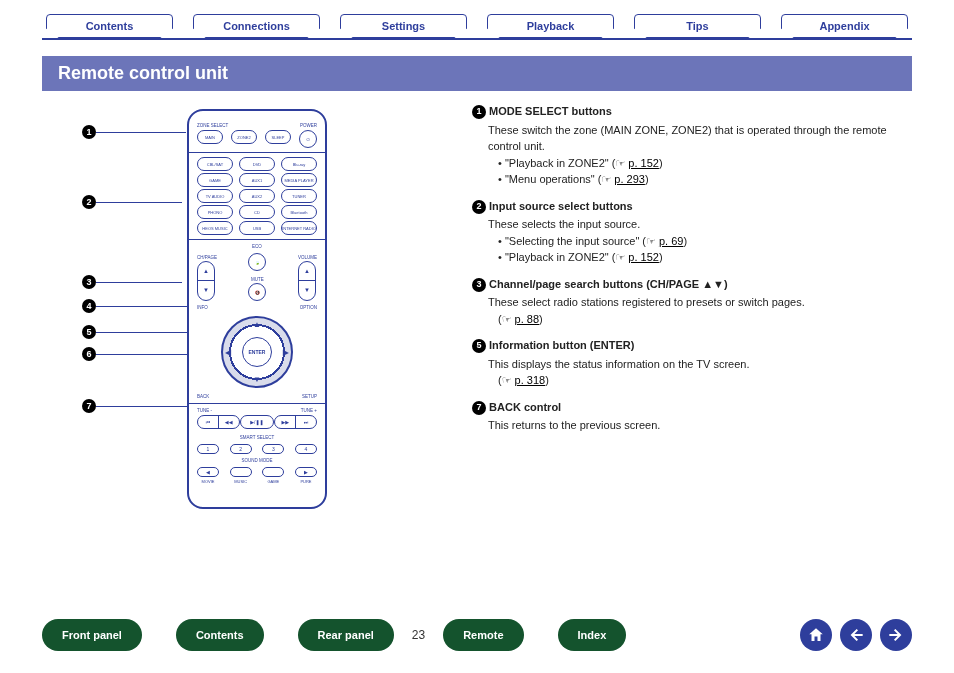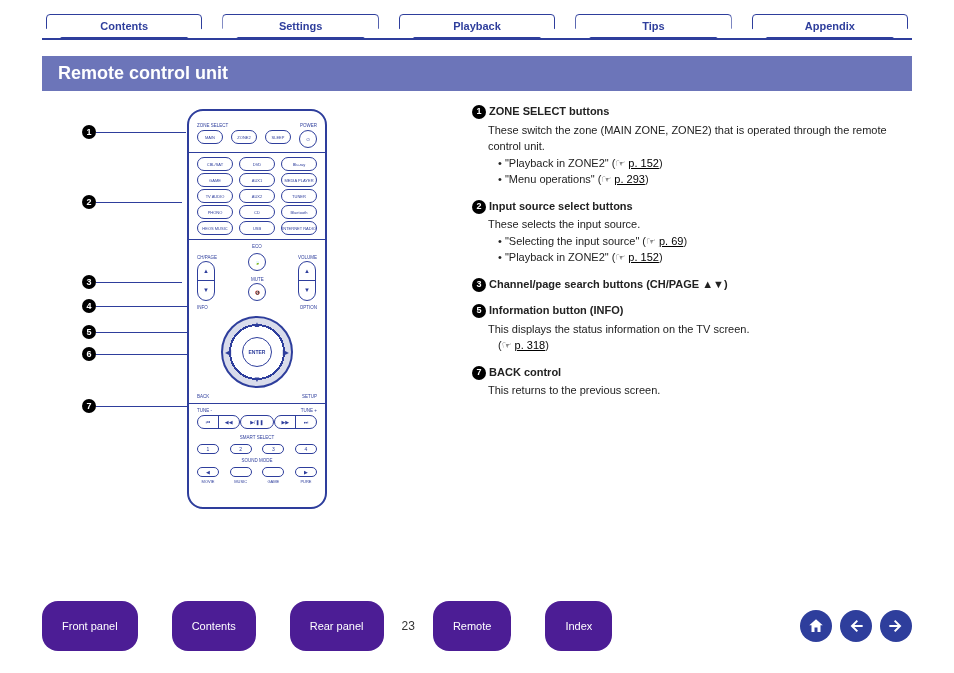--- a/index.html
+++ b/index.html
@@ -56,33 +56,37 @@
   .vert-pill .v{flex:1;display:flex;align-items:center;justify-content:center;font-size:6px;color:#2e3e9c}
   .vert-pill .v+.v{border-top:1px solid #2e3e9c}
   .mid-row{display:flex;justify-content:space-between;align-items:center;margin:4px 0}
   .corner-lbl{font-size:4.5px;color:#2e3e9c;display:flex;justify-content:space-between;margin:2px 0}
   
   .co{position:absolute;display:flex;align-items:center;height:14px}
   .co .num{flex:0 0 auto}
   .co .line{height:1px;background:#2e3e9c}
   
   .bottom{position:absolute;left:0;right:0;bottom:22px;display:flex;align-items:center;padding:0 42px}
-  .bbtn{background:#4c1d95;color:#fff;border-radius:16px;font-size:11px;font-weight:normal;padding:19px 20px;cursor:pointer}
+  .bbtn{background:#14532d;color:#fff;border-radius:16px;font-size:11px;font-weight:bold;padding:10px 20px;cursor:pointer}
   .page-num{font-size:12px;color:#333;margin:0 18px}
   .nav-icons{margin-left:auto;display:flex;gap:8px}
   .ci{width:32px;height:32px;border-radius:50%;background:#2e3e9c;color:#fff;display:flex;align-items:center;justify-content:center;cursor:pointer;font-size:15px}
   .spacer{flex:0 0 34px}
 </style>
 </head>
 <body>
 
 <div class="topnav">
   <div class="tab">
       <div class="tab-shape"></div>
       <span>Contents</span>
+    </div>
+  <div class="tab">
+      <div class="tab-shape"></div>
+      <span>Connections</span>
     </div>
   <div class="tab">
       <div class="tab-shape"></div>
       <span>Settings</span>
     </div>
   <div class="tab">
       <div class="tab-shape"></div>
       <span>Playback</span>
     </div>
   <div class="tab">
@@ -248,32 +252,33 @@
             <span>MUSIC</span>
             <span>GAME</span>
             <span>PURE</span>
         </div>
       </div>
     </div>
   </div>
 
   <div class="right" id="desc">
       <div class="c-item">
-        <div class="c-head"><span class="num">1</span> <span>ZONE SELECT buttons</span></div>
+        <div class="c-head"><span class="num">1</span> <span>MODE SELECT buttons</span></div>
         <div class="c-body">These switch the zone (MAIN ZONE, ZONE2) that is operated through the remote control unit.<div class="bul">• "Playback in ZONE2" (☞ <a class="link">p. 152</a>)</div><div class="bul">• "Menu operations" (☞ <a class="link">p. 293</a>)</div></div>
       </div>
       <div class="c-item">
         <div class="c-head"><span class="num">2</span> <span>Input source select buttons</span></div>
         <div class="c-body">These selects the input source.<div class="bul">• "Selecting the input source" (☞ <a class="link">p. 69</a>)</div><div class="bul">• "Playback in ZONE2" (☞ <a class="link">p. 152</a>)</div></div>
       </div>
       <div class="c-item">
         <div class="c-head"><span class="num">3</span> <span>Channel/page search buttons (CH/PAGE ▲▼)</span></div>
-      </div>
-      <div class="c-item">
-        <div class="c-head"><span class="num">5</span> <span>Information button (INFO)</span></div>
+        <div class="c-body">These select radio stations registered to presets or switch pages.<div class="bul">(☞ <a class="link">p. 88</a>)</div></div>
+      </div>
+      <div class="c-item">
+        <div class="c-head"><span class="num">5</span> <span>Information button (ENTER)</span></div>
         <div class="c-body">This displays the status information on the TV screen.<div class="bul">(☞ <a class="link">p. 318</a>)</div></div>
       </div>
       <div class="c-item">
         <div class="c-head"><span class="num">7</span> <span>BACK control</span></div>
         <div class="c-body">This returns to the previous screen.</div>
       </div>
     </div>
 </div>
 
 <div class="bottom">

